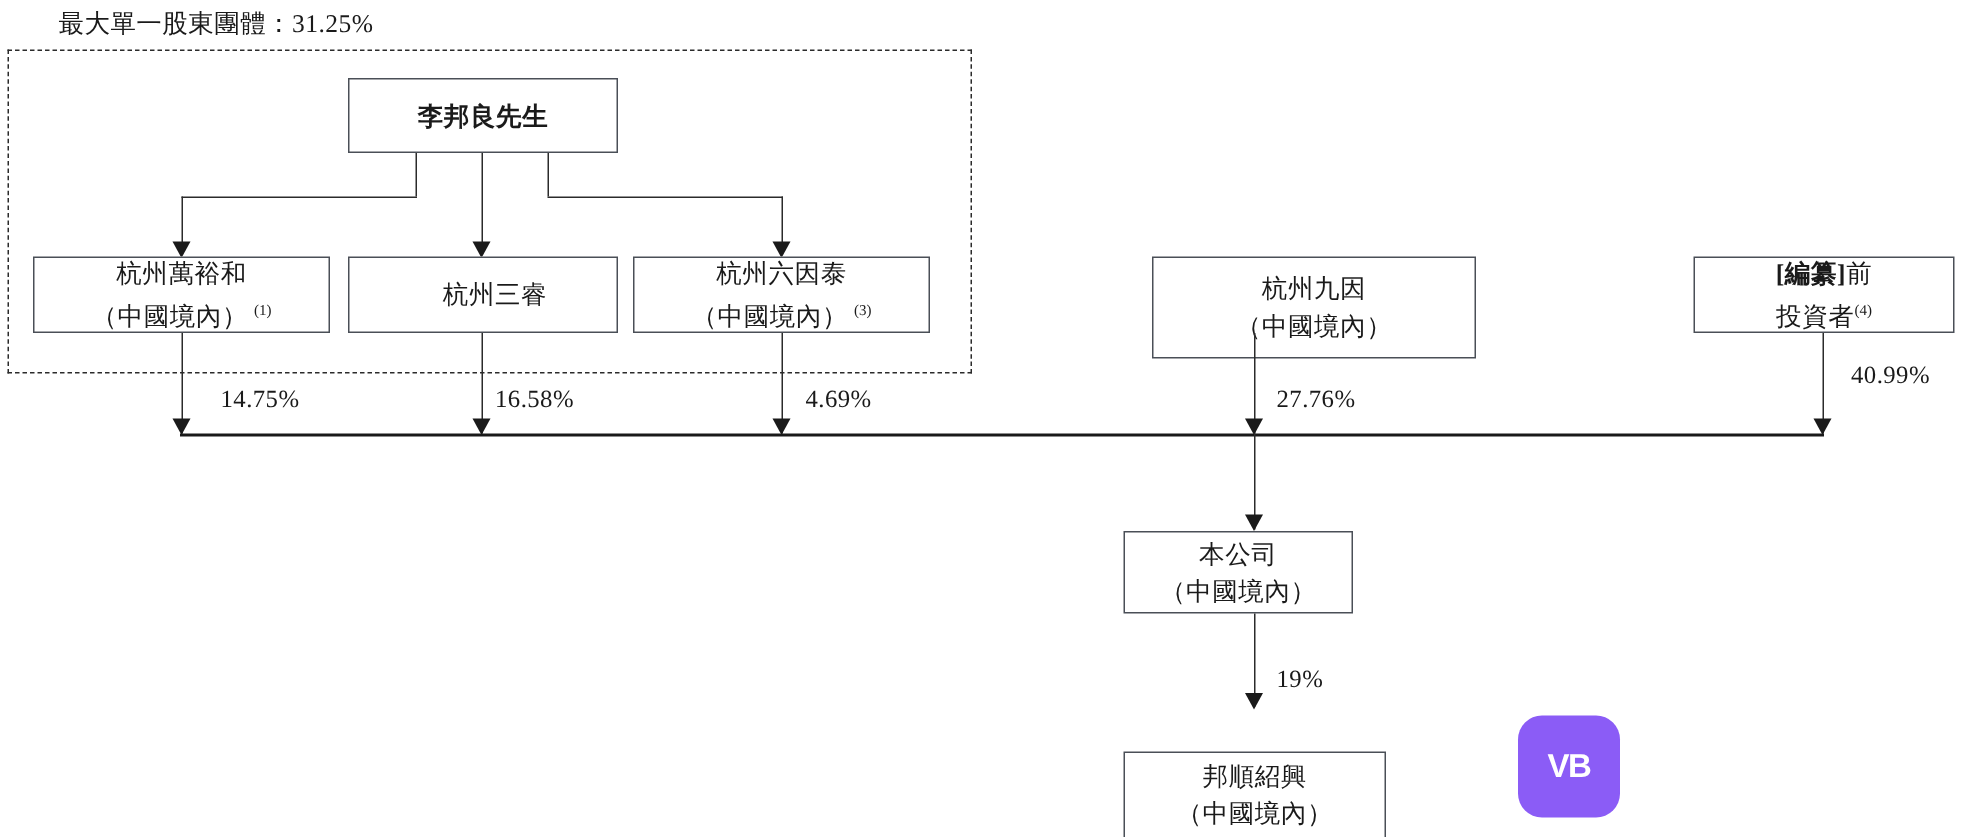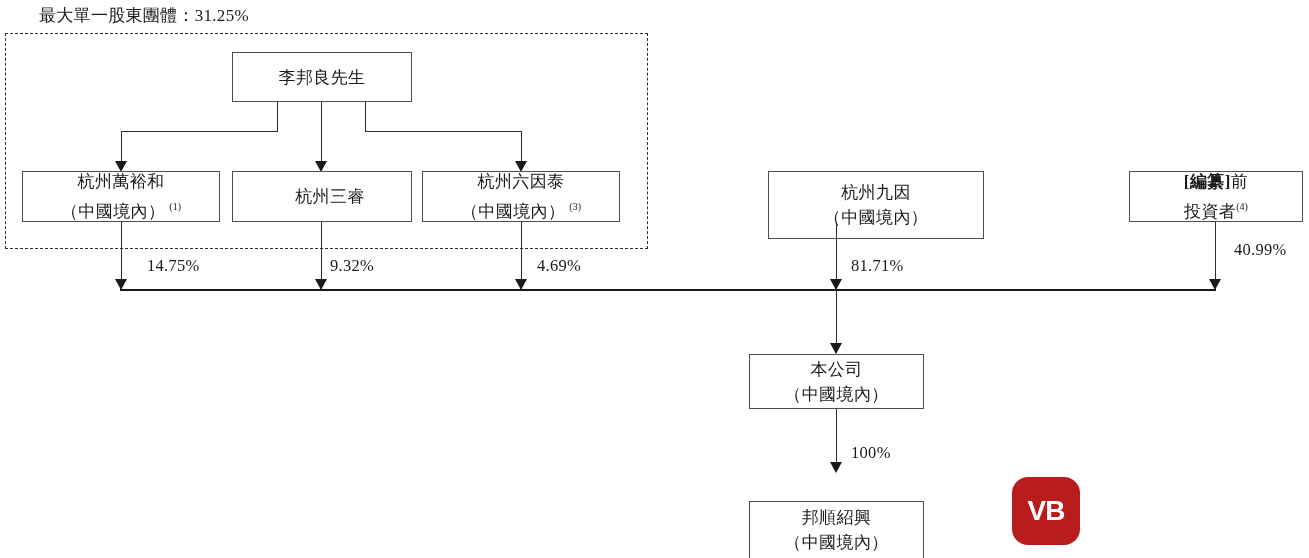--- a/index.html
+++ b/index.html
@@ -107,49 +107,49 @@
     top: 477px;
     display: flex;
     align-items: center;
     gap: 14px;
     user-select: none;
   }
   .wm-badge {
     width: 68px;
     height: 68px;
     border-radius: 16px;
-    background: #b91c1c;
+    background: #8b5cf6;
     display: flex;
     align-items: center;
     justify-content: center;
     color: #ffffff;
     font-family: "Liberation Sans", sans-serif;
     font-weight: bold;
-    font-size: 28px;
+    font-size: 22px;
     letter-spacing: -1px;
   }
   .wm-text {
     font-family: "Liberation Sans", sans-serif;
     font-weight: bold;
     font-size: 50px;
     color: #e0e0e0;
     letter-spacing: 2px;
     line-height: 56px;
   }
 </style>
 </head>
 <body>
 
 <div id="canvas">
 
   <div class="header-label">最大單一股東團體：31.25%</div>
 
   <div class="dashed-group"></div>
 
-  <div class="node" style="left:232px; top:52px; width:180px; height:50px;">
+  <div class="node" style="left:232px; top:52px; width:180px; height:50px;font-weight:bold;">
     <span class="line1">李邦良先生</span>
   </div>
 
   <div class="vline" style="left:277px; top:102px; height:29px;"></div>
   <div class="vline" style="left:321px; top:102px; height:66px;"></div>
   <div class="vline" style="left:365px; top:102px; height:29px;"></div>
 
   <div class="hline" style="left:121px; top:131px; width:157px;"></div>
   <div class="hline" style="left:365px; top:131px; width:157px;"></div>
 
@@ -190,38 +190,38 @@
   <div class="vline" style="left:836px; top:222px; height:67px;"></div>
   <div class="vline" style="left:1215px; top:222px; height:67px;"></div>
 
   <div class="arrowhead" style="left:115px; top:279px;"></div>
   <div class="arrowhead" style="left:315px; top:279px;"></div>
   <div class="arrowhead" style="left:515px; top:279px;"></div>
   <div class="arrowhead" style="left:830px; top:279px;"></div>
   <div class="arrowhead" style="left:1209px; top:279px;"></div>
 
   <div class="pct" style="left:147px; top:256px;">14.75%</div>
-  <div class="pct" style="left:330px; top:256px;">9.32%</div>
+  <div class="pct" style="left:330px; top:256px;">16.58%</div>
   <div class="pct" style="left:537px; top:256px;">4.69%</div>
-  <div class="pct" style="left:851px; top:256px;">81.71%</div>
+  <div class="pct" style="left:851px; top:256px;">27.76%</div>
   <div class="pct" style="left:1234px; top:240px;">40.99%</div>
 
   <div class="hline-thick" style="left:120px; top:289px; width:1096px;"></div>
 
   <div class="vline" style="left:836px; top:289px; height:64px;"></div>
   <div class="arrowhead" style="left:830px; top:343px;"></div>
 
-  <div class="node" style="left:749px; top:354px; width:175px; height:55px;">
+  <div class="node" style="left:749px; top:354px; width:153px; height:55px;">
     <span class="line1">本公司</span>
     <span class="line2">（中國境內）</span>
   </div>
 
   <div class="vline" style="left:836px; top:409px; height:62px;"></div>
   <div class="arrowhead" style="left:830px; top:462px;"></div>
-  <div class="pct" style="left:851px; top:443px;">100%</div>
+  <div class="pct" style="left:851px; top:443px;">19%</div>
 
   <div class="node" style="left:749px; top:473px; width:175px; height:58px;margin-top:28px;">
     <span class="line1">邦順紹興</span>
     <span class="line2">（中國境內）</span>
   </div>
 
   <div class="watermark">
     <div class="wm-badge">VB</div>
   </div>
 

